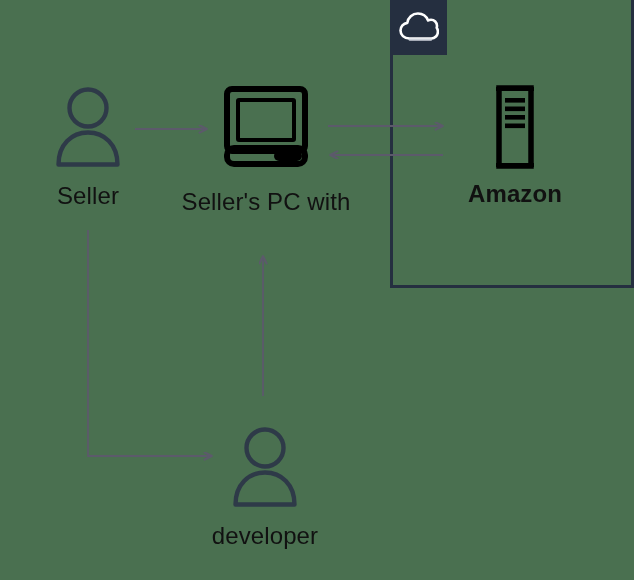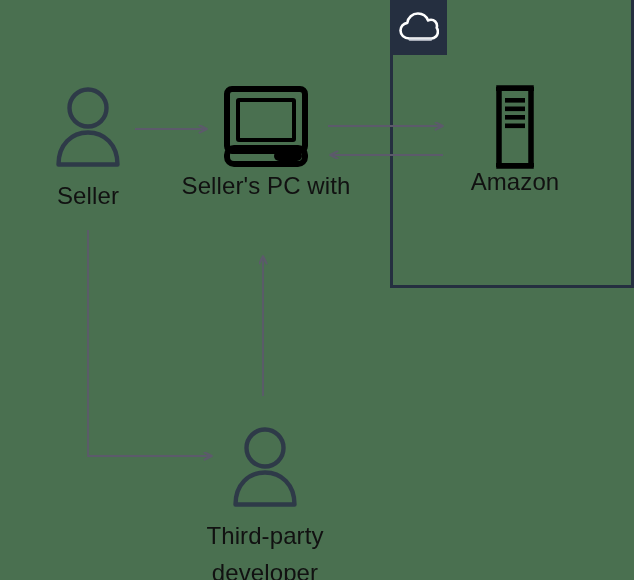--- a/index.html
+++ b/index.html
@@ -65,25 +65,25 @@
     letter-spacing: 0.1px;
     white-space: pre;
   }
   
   #node-seller { left: 18px; top: 84px; width: 140px; }
   #node-seller .icon-wrap { height: 86px; }
   #node-seller .node-label { margin-top: 14px; }
   
   #node-sellers-pc { left: 168px; top: 84px; width: 196px; }
   #node-sellers-pc .icon-wrap { height: 86px; }
-  #node-sellers-pc .node-label { margin-top: 4px; }
+  #node-sellers-pc .node-label { margin-top: 20px; }
   
   #node-amazon-spapi { left: 430px; top: 84px; width: 170px; }
   #node-amazon-spapi .icon-wrap { height: 86px; }
-  #node-amazon-spapi .node-label { margin-top: 0; }
+  #node-amazon-spapi .node-label { margin-top: 12px; font-weight: bold; }
   
   #node-third-party-developer { left: 175px; top: 424px; width: 180px; }
   #node-third-party-developer .icon-wrap { height: 86px; }
   #node-third-party-developer .node-label { margin-top: 14px; }
 
   .icon-wrap {
     display: flex;
     align-items: center;
     justify-content: center;
   }
@@ -177,17 +177,16 @@
     <div class="node-label">Amazon</div>
   </div>
 
   <div class="node" id="node-third-party-developer">
     <div class="icon-wrap">
       <svg width="66" height="84" viewBox="0 0 66 84">
         <circle cx="33" cy="23" r="18.5" fill="none" stroke="#2e3a48" stroke-width="4.4"></circle>
         <path d="M3.5 79.5 C3.5 59.5 16.7 47.5 33 47.5 C49.3 47.5 62.5 59.5 62.5 79.5 Z" fill="none" stroke="#2e3a48" stroke-width="4.4" stroke-linejoin="round"></path>
       </svg>
     </div>
-    <div class="node-label">Third-party</div>
     <div class="node-label">developer</div>
   </div>
 
 </div>
 
 </body></html>

